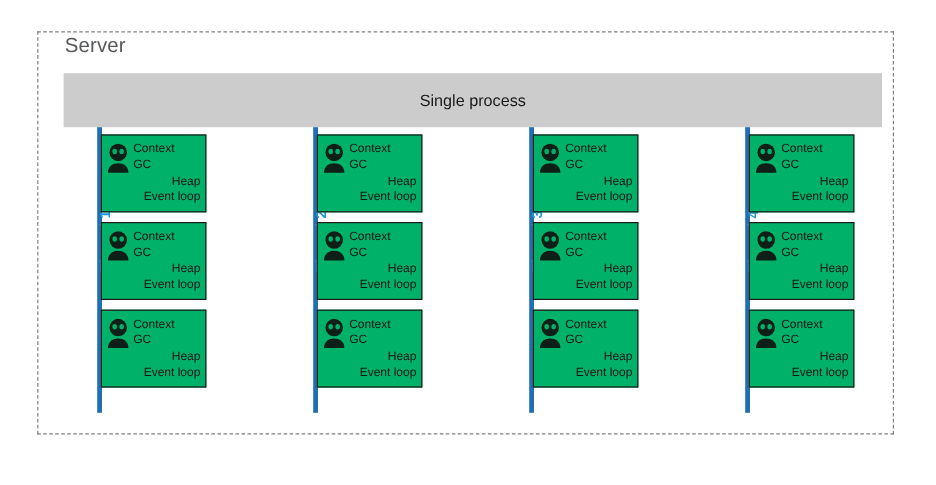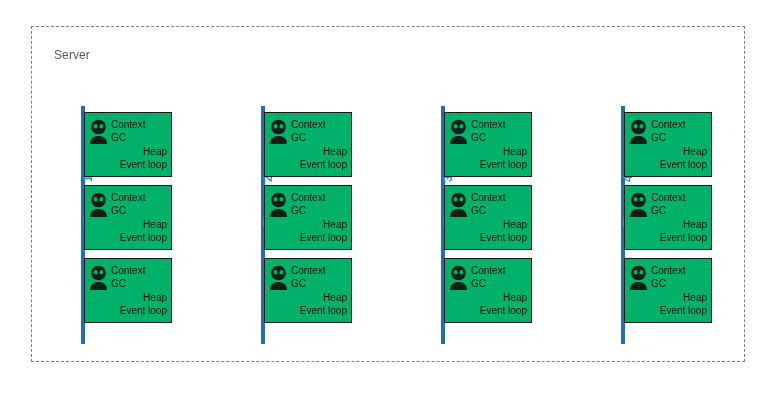--- a/index.html
+++ b/index.html
@@ -30,22 +30,22 @@
     top: 26px;
     width: 714px;
     height: 336px;
     border: 1px dashed #808080;
     box-sizing: border-box;
   }
 
   .server-label {
     position: absolute;
     left: 54px;
-    top: 48px;
-    font-size: 12px;
+    top: 28px;
+    font-size: 17px;
     color: #58595b;
     letter-spacing: 0.1px;
     white-space: nowrap;
   }
 
   
   .process-bar {
     position: absolute;
     left: 53px;
     top: 61px;
@@ -154,20 +154,23 @@
 </style>
 </head>
 <body>
 
 <div id="canvas">
 
   <div class="server-box"></div>
 
   <div class="server-label">Server</div>
 
+  <div class="process-bar">
+    <span class="process-bar-label">Single process</span>
+  </div>
 
   <div class="threads-area" id="threads-area">
       <div class="thread-column" style="left: 81px;">
         <div class="thread-line"></div>
         <div class="thread-label">Thread 1</div>
         <div class="boxes">
           <div class="ctx-box">
             <div class="ctx-top">
               <svg viewBox="0 0 19 26" class="person-icon">
                 <circle cx="9.5" cy="8" r="7.3" fill="#0d1f17"></circle>

